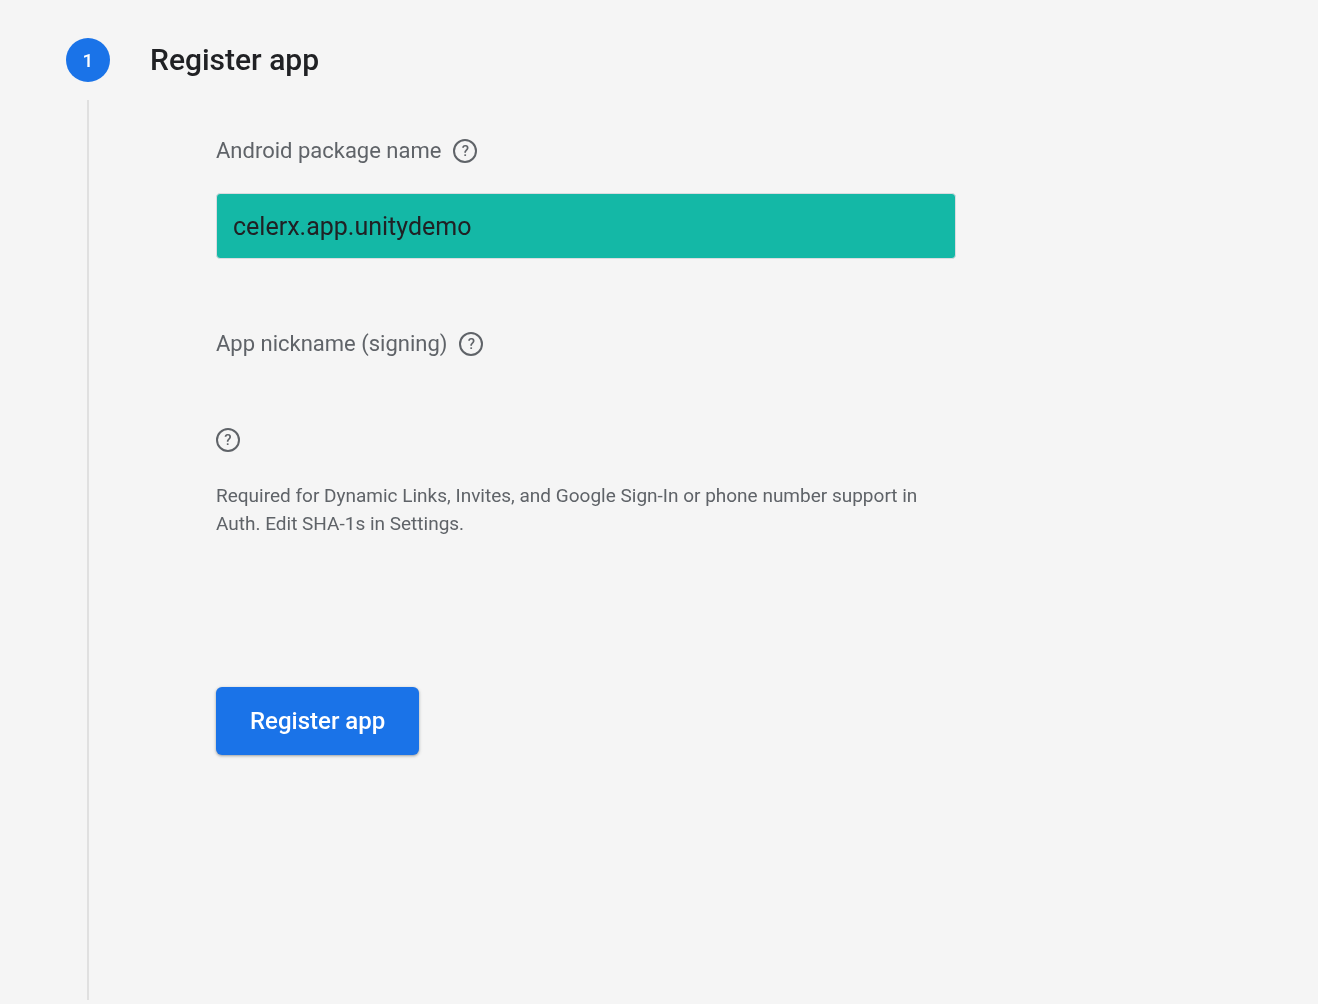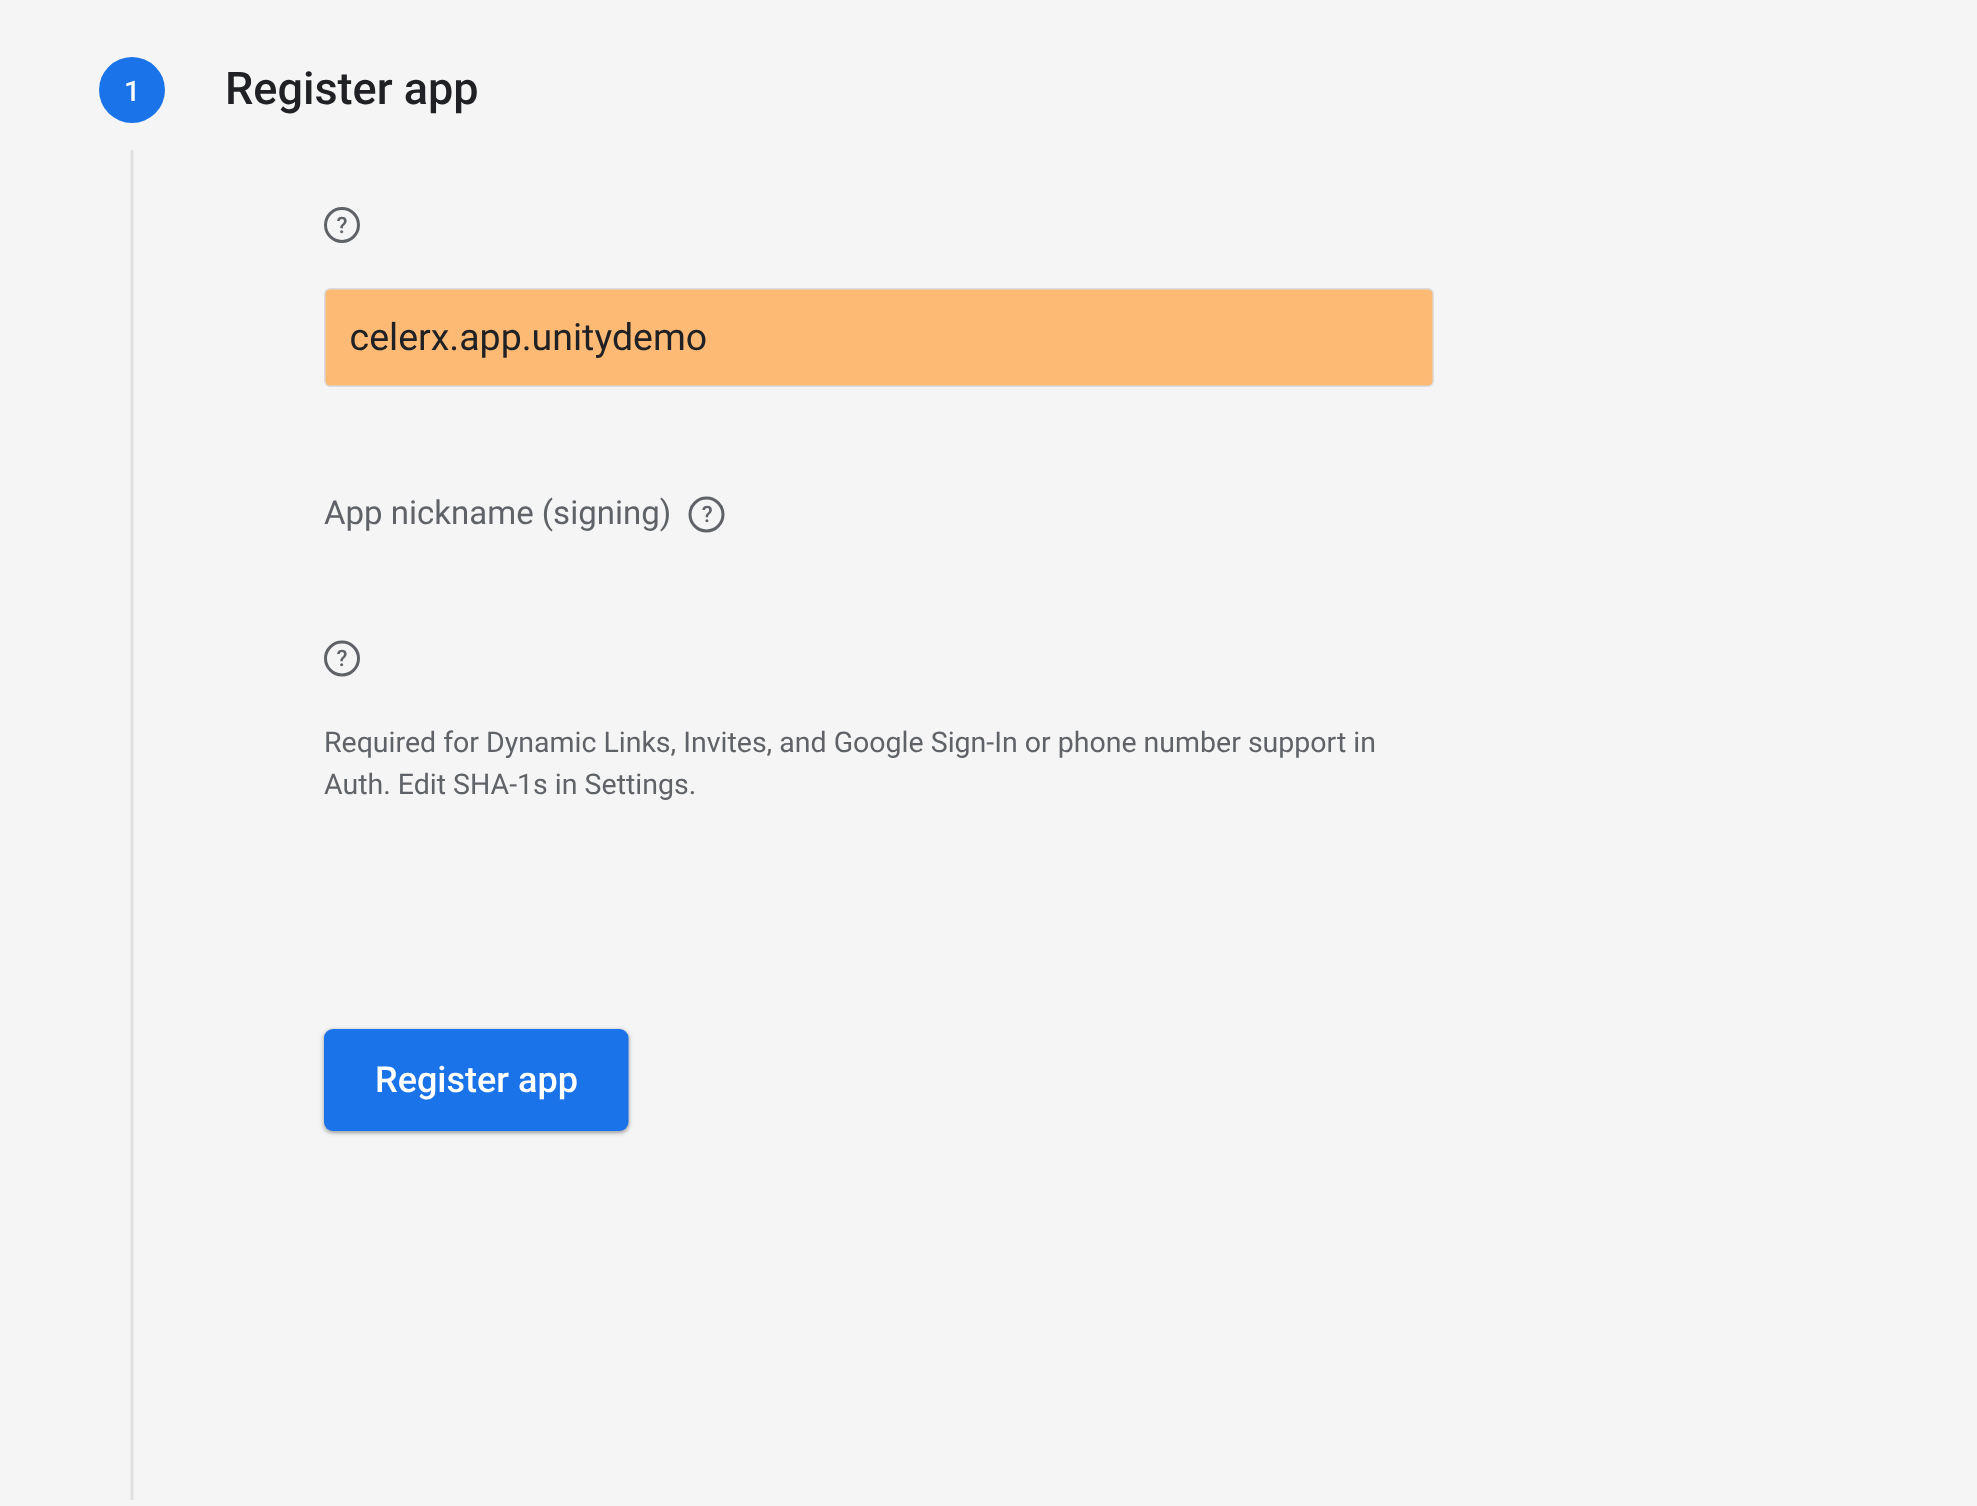--- a/index.html
+++ b/index.html
@@ -88,21 +88,21 @@
     }
     .text-input {
       width: 100%;
       height: 66px;
       border: 1px solid #dadce0;
       border-radius: 4px;
       padding: 0 16px;
       font-size: 25px;
       color: #202124;
       font-family: inherit;
-      background: #fdba74;
+      background: #14b8a6;
     }
     .text-input::placeholder {
       color: #9aa0a6;
     }
     .helper-text {
       font-size: 19px;
       color: #5f6368;
       margin-top: 24px;
       line-height: 1.45;
       max-width: 840px;
@@ -130,20 +130,21 @@
   <div class="step-badge">1</div>
   <div class="step-content">
     <h1 class="step-title">Register app</h1>
   </div>
 </div>
 
 <div class="form-section">
 
   <div class="field-group first">
     <div class="field-label-row">
+      <span class="field-label">Android package name</span>
       <span class="help-icon"></span>
     </div>
     <input type="text" class="text-input" value="celerx.app.unitydemo" style="">
   </div>
 
   <div class="field-group">
     <div class="field-label-row">
       <span class="field-label">App nickname (signing)</span>
       <span class="help-icon"></span>
     </div>

